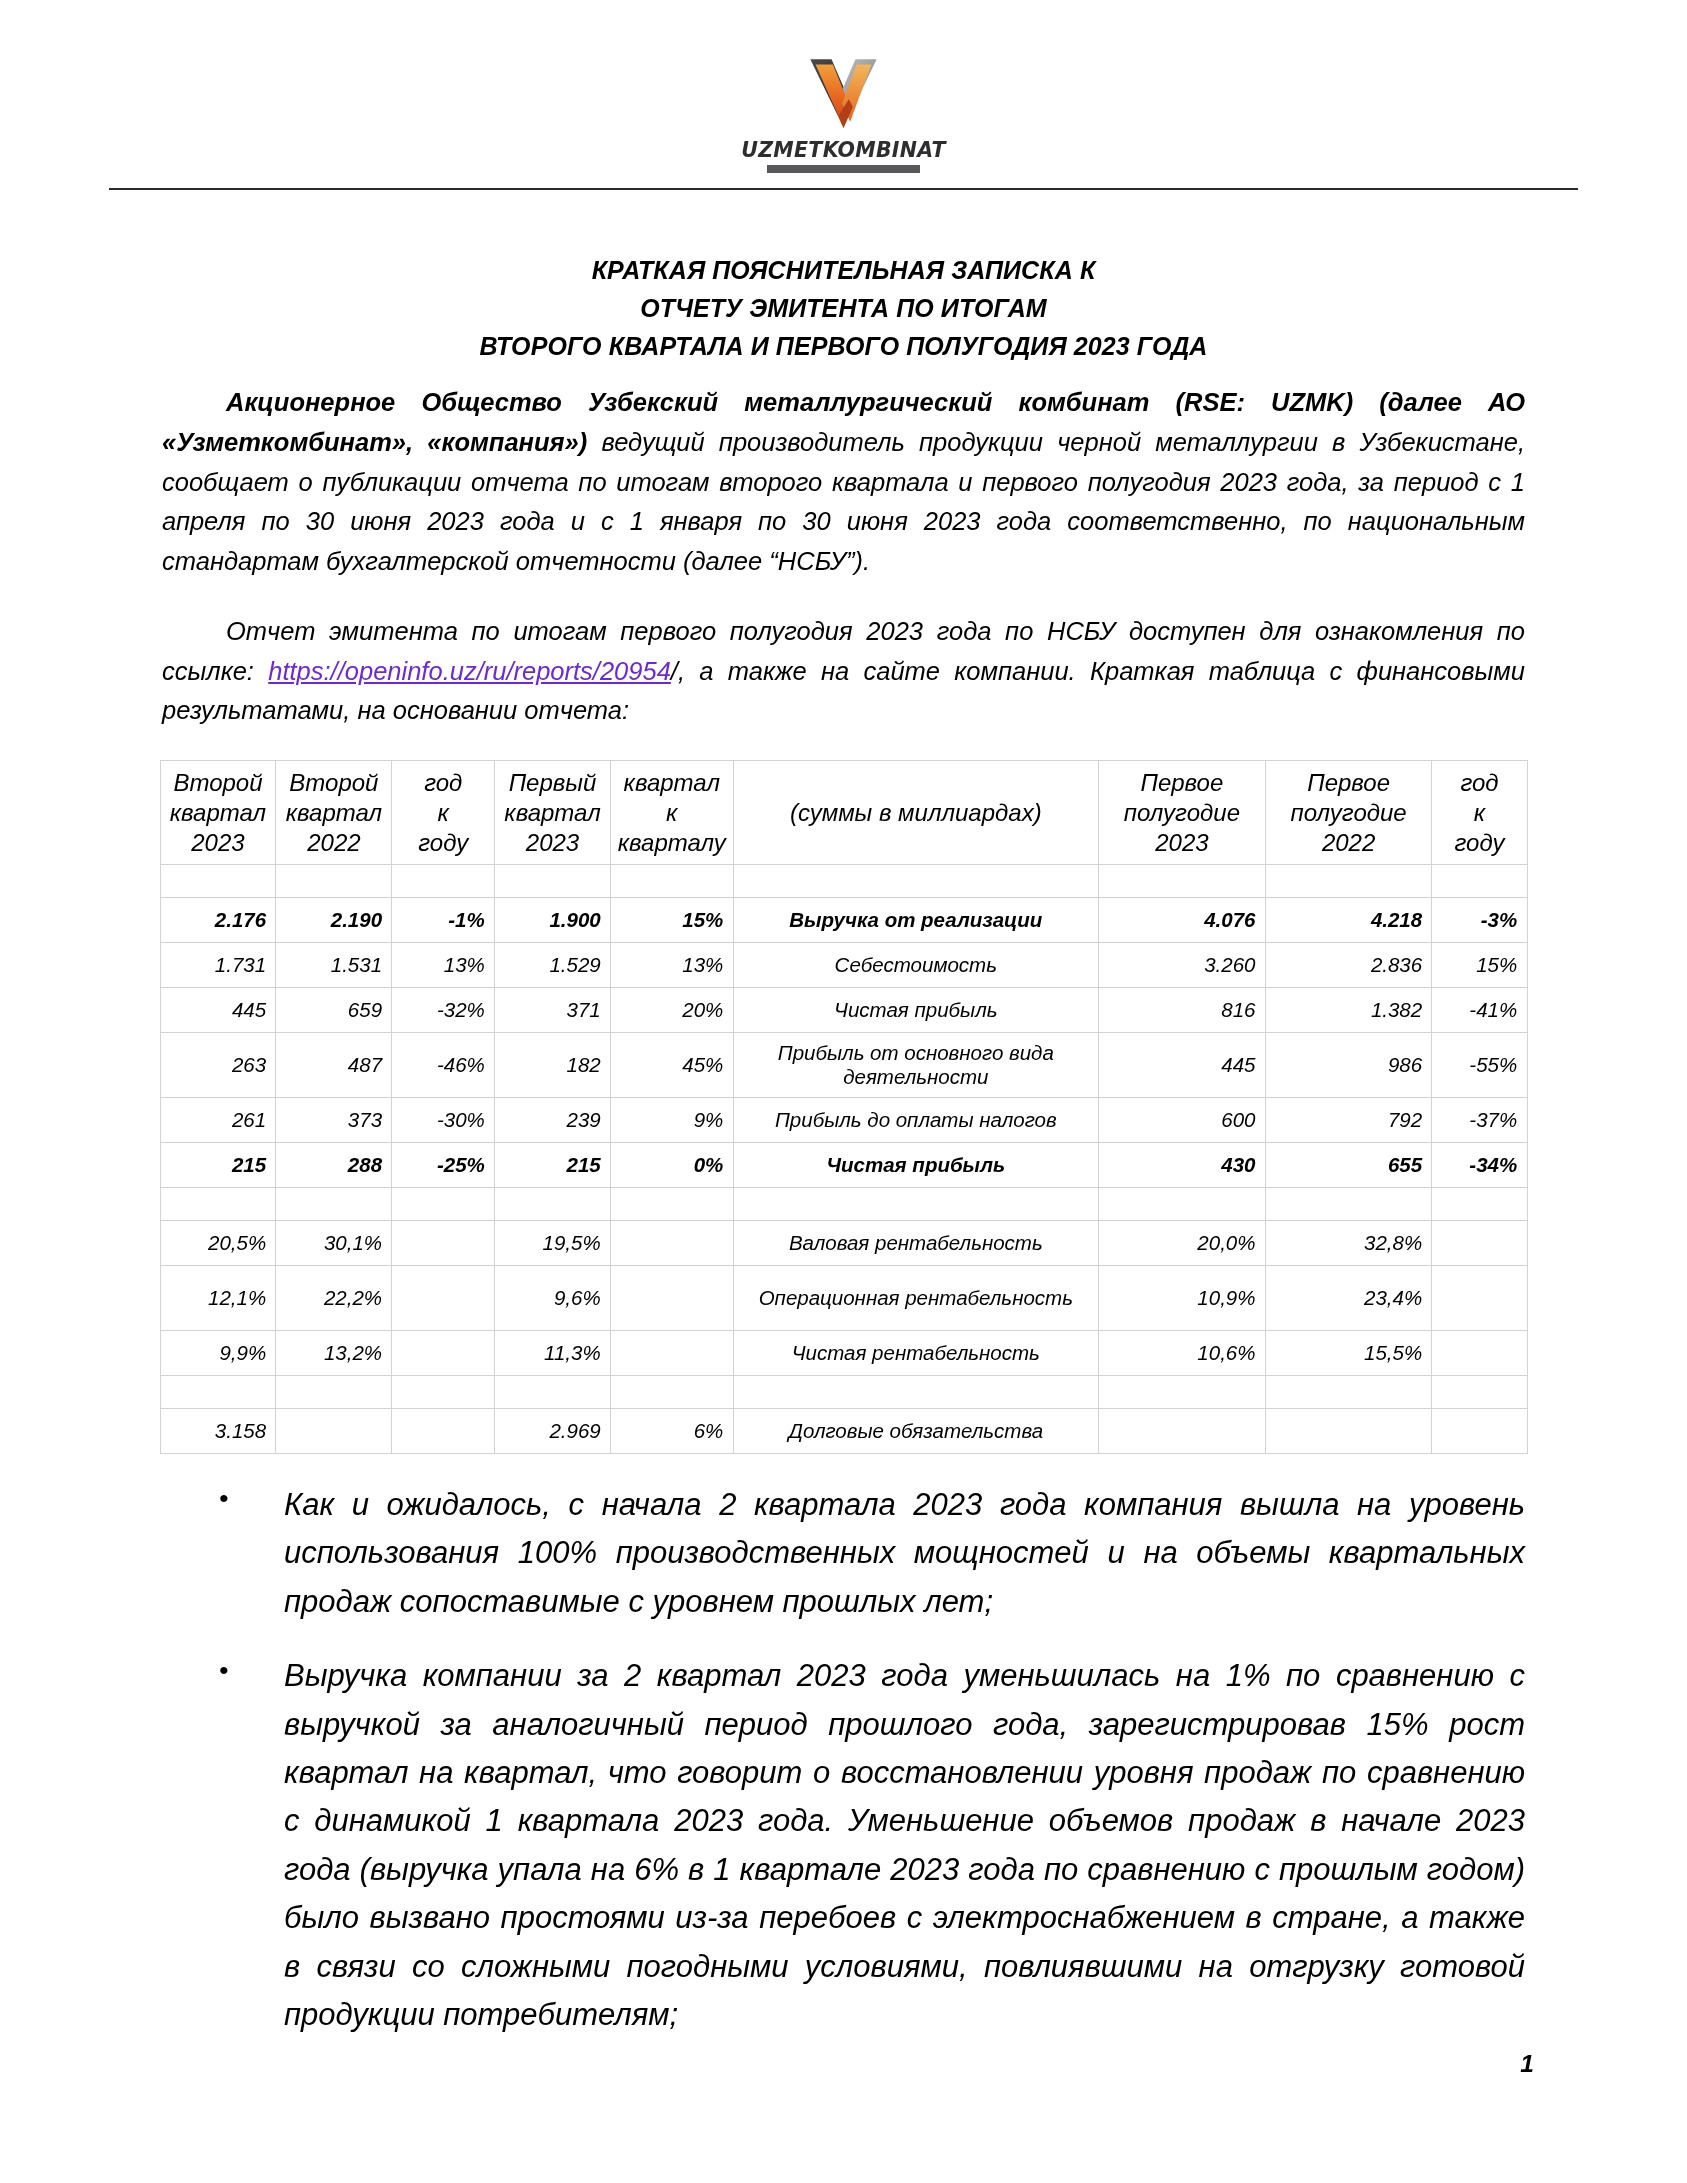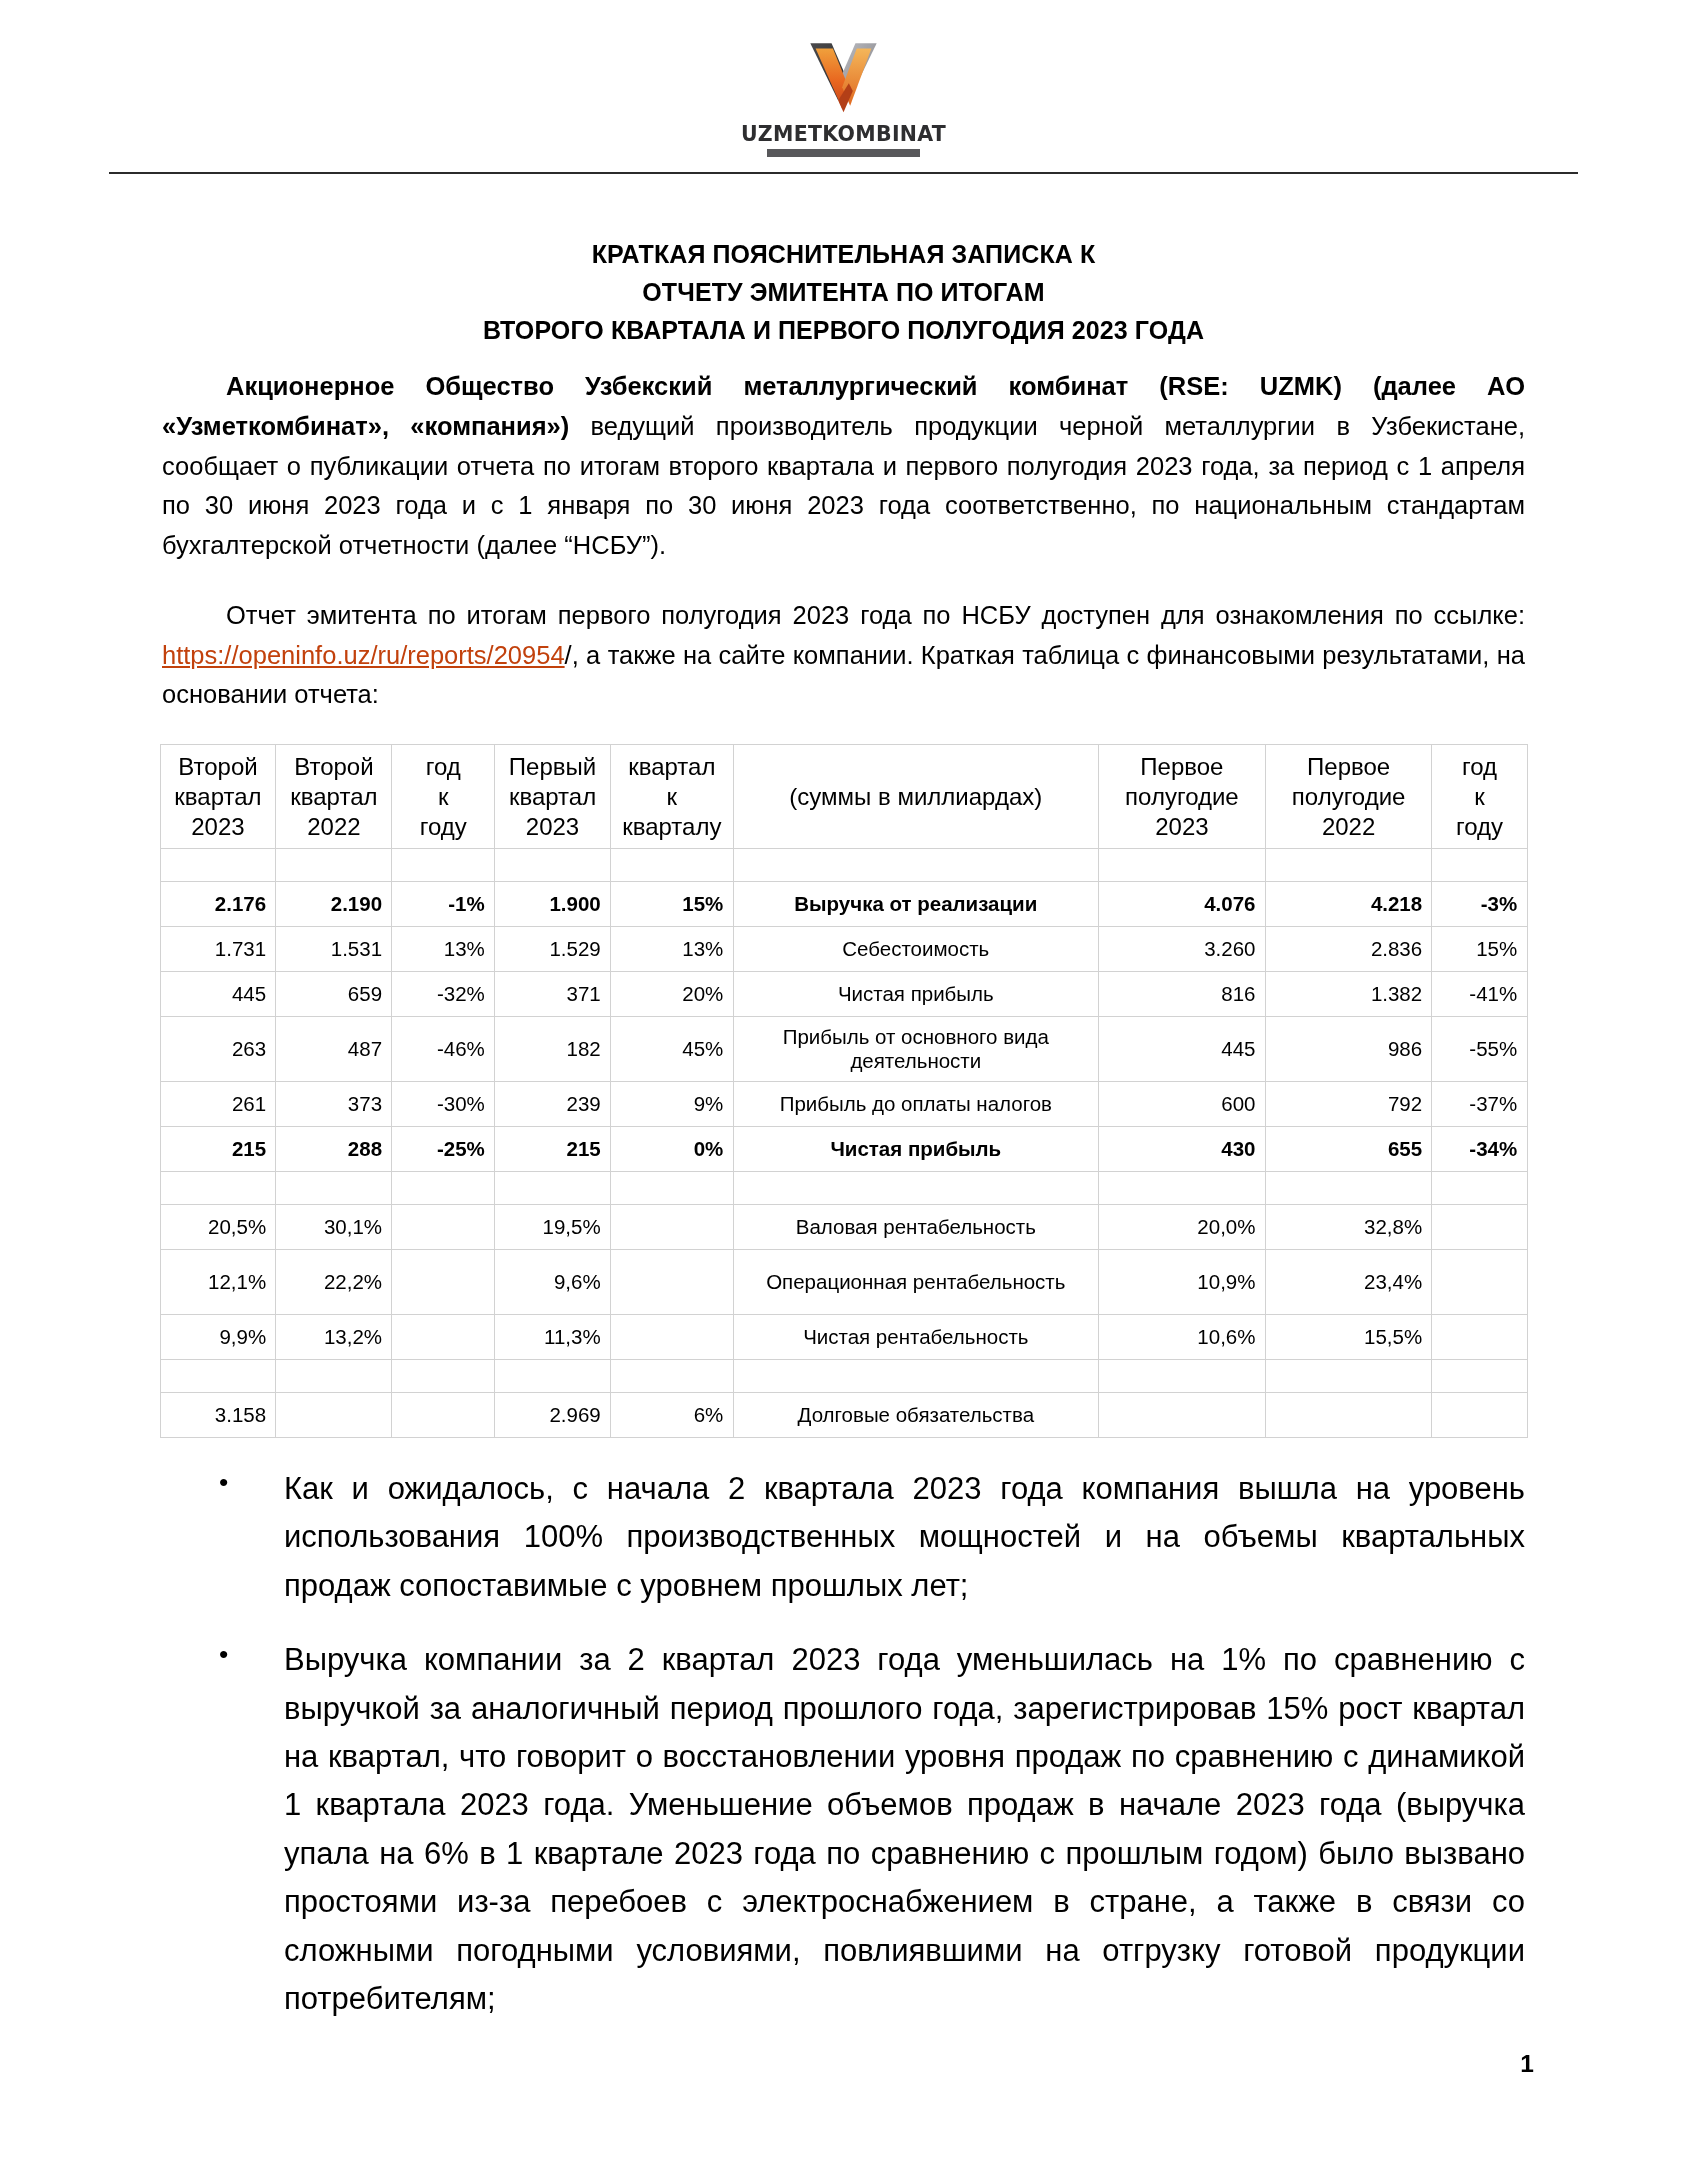--- a/index.html
+++ b/index.html
@@ -12,22 +12,23 @@
     height: 2183px;
     font-family: "Liberation Sans", sans-serif;
     color: #000000;
     -webkit-font-smoothing: antialiased;
   }
   .page {
     position: relative;
     width: 1687px;
     height: 2183px;
     box-sizing: border-box;
-    padding: 0;
+    padding: 16px;
     background: #ffffff;
+    font-style: italic;
   }
 
   
   .header {
     padding-top: 34px;
     display: flex;
     flex-direction: column;
     align-items: center;
   }
   .logo-wrap {
@@ -85,21 +86,21 @@
     font-size: 25.5px;
     line-height: 1.56;
     text-align: justify;
     text-justify: inter-word;
     hyphens: none;
   }
   p.intro { margin-top: 18px; text-indent: 64px; }
   p.second { margin-top: 30px; text-indent: 64px; }
   .b { font-weight: 700; }
   a.link {
-    color: #c2410c;
+    color: #6d28d9;
     text-decoration: underline;
   }
 
   
   .table-wrap {
     margin: 29px auto 0 auto;
     width: 1368px;
   }
   table.fin {
     border-collapse: collapse;

